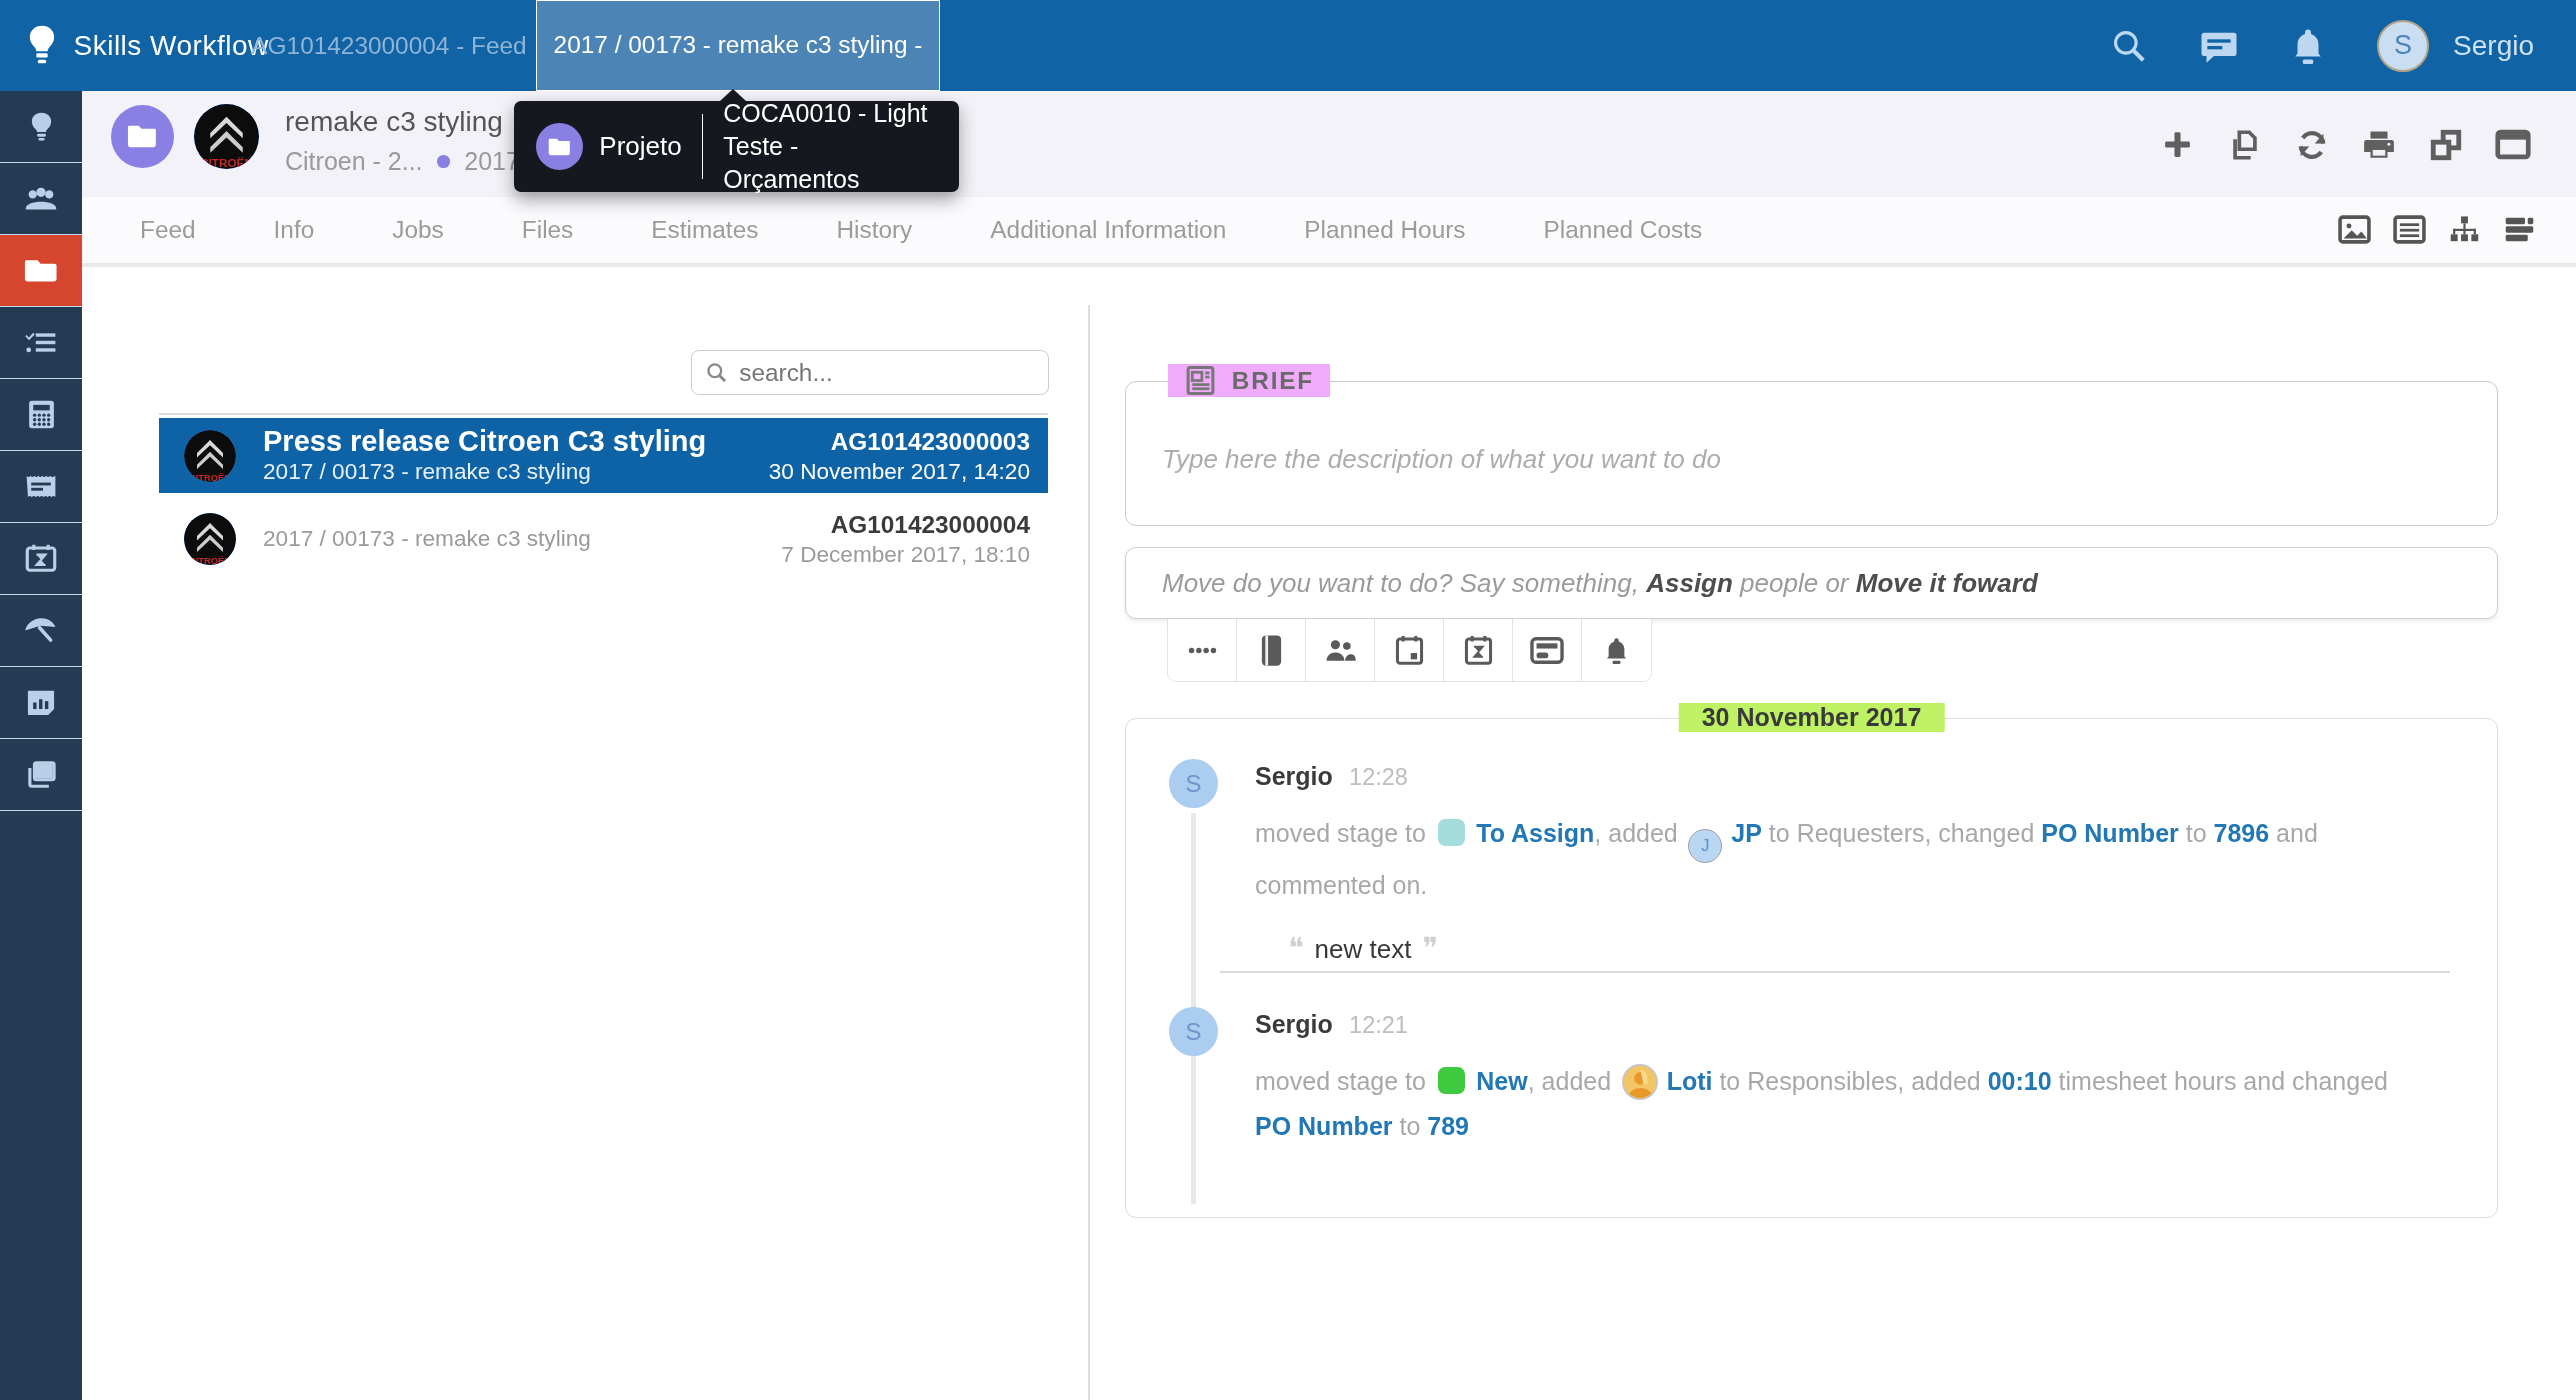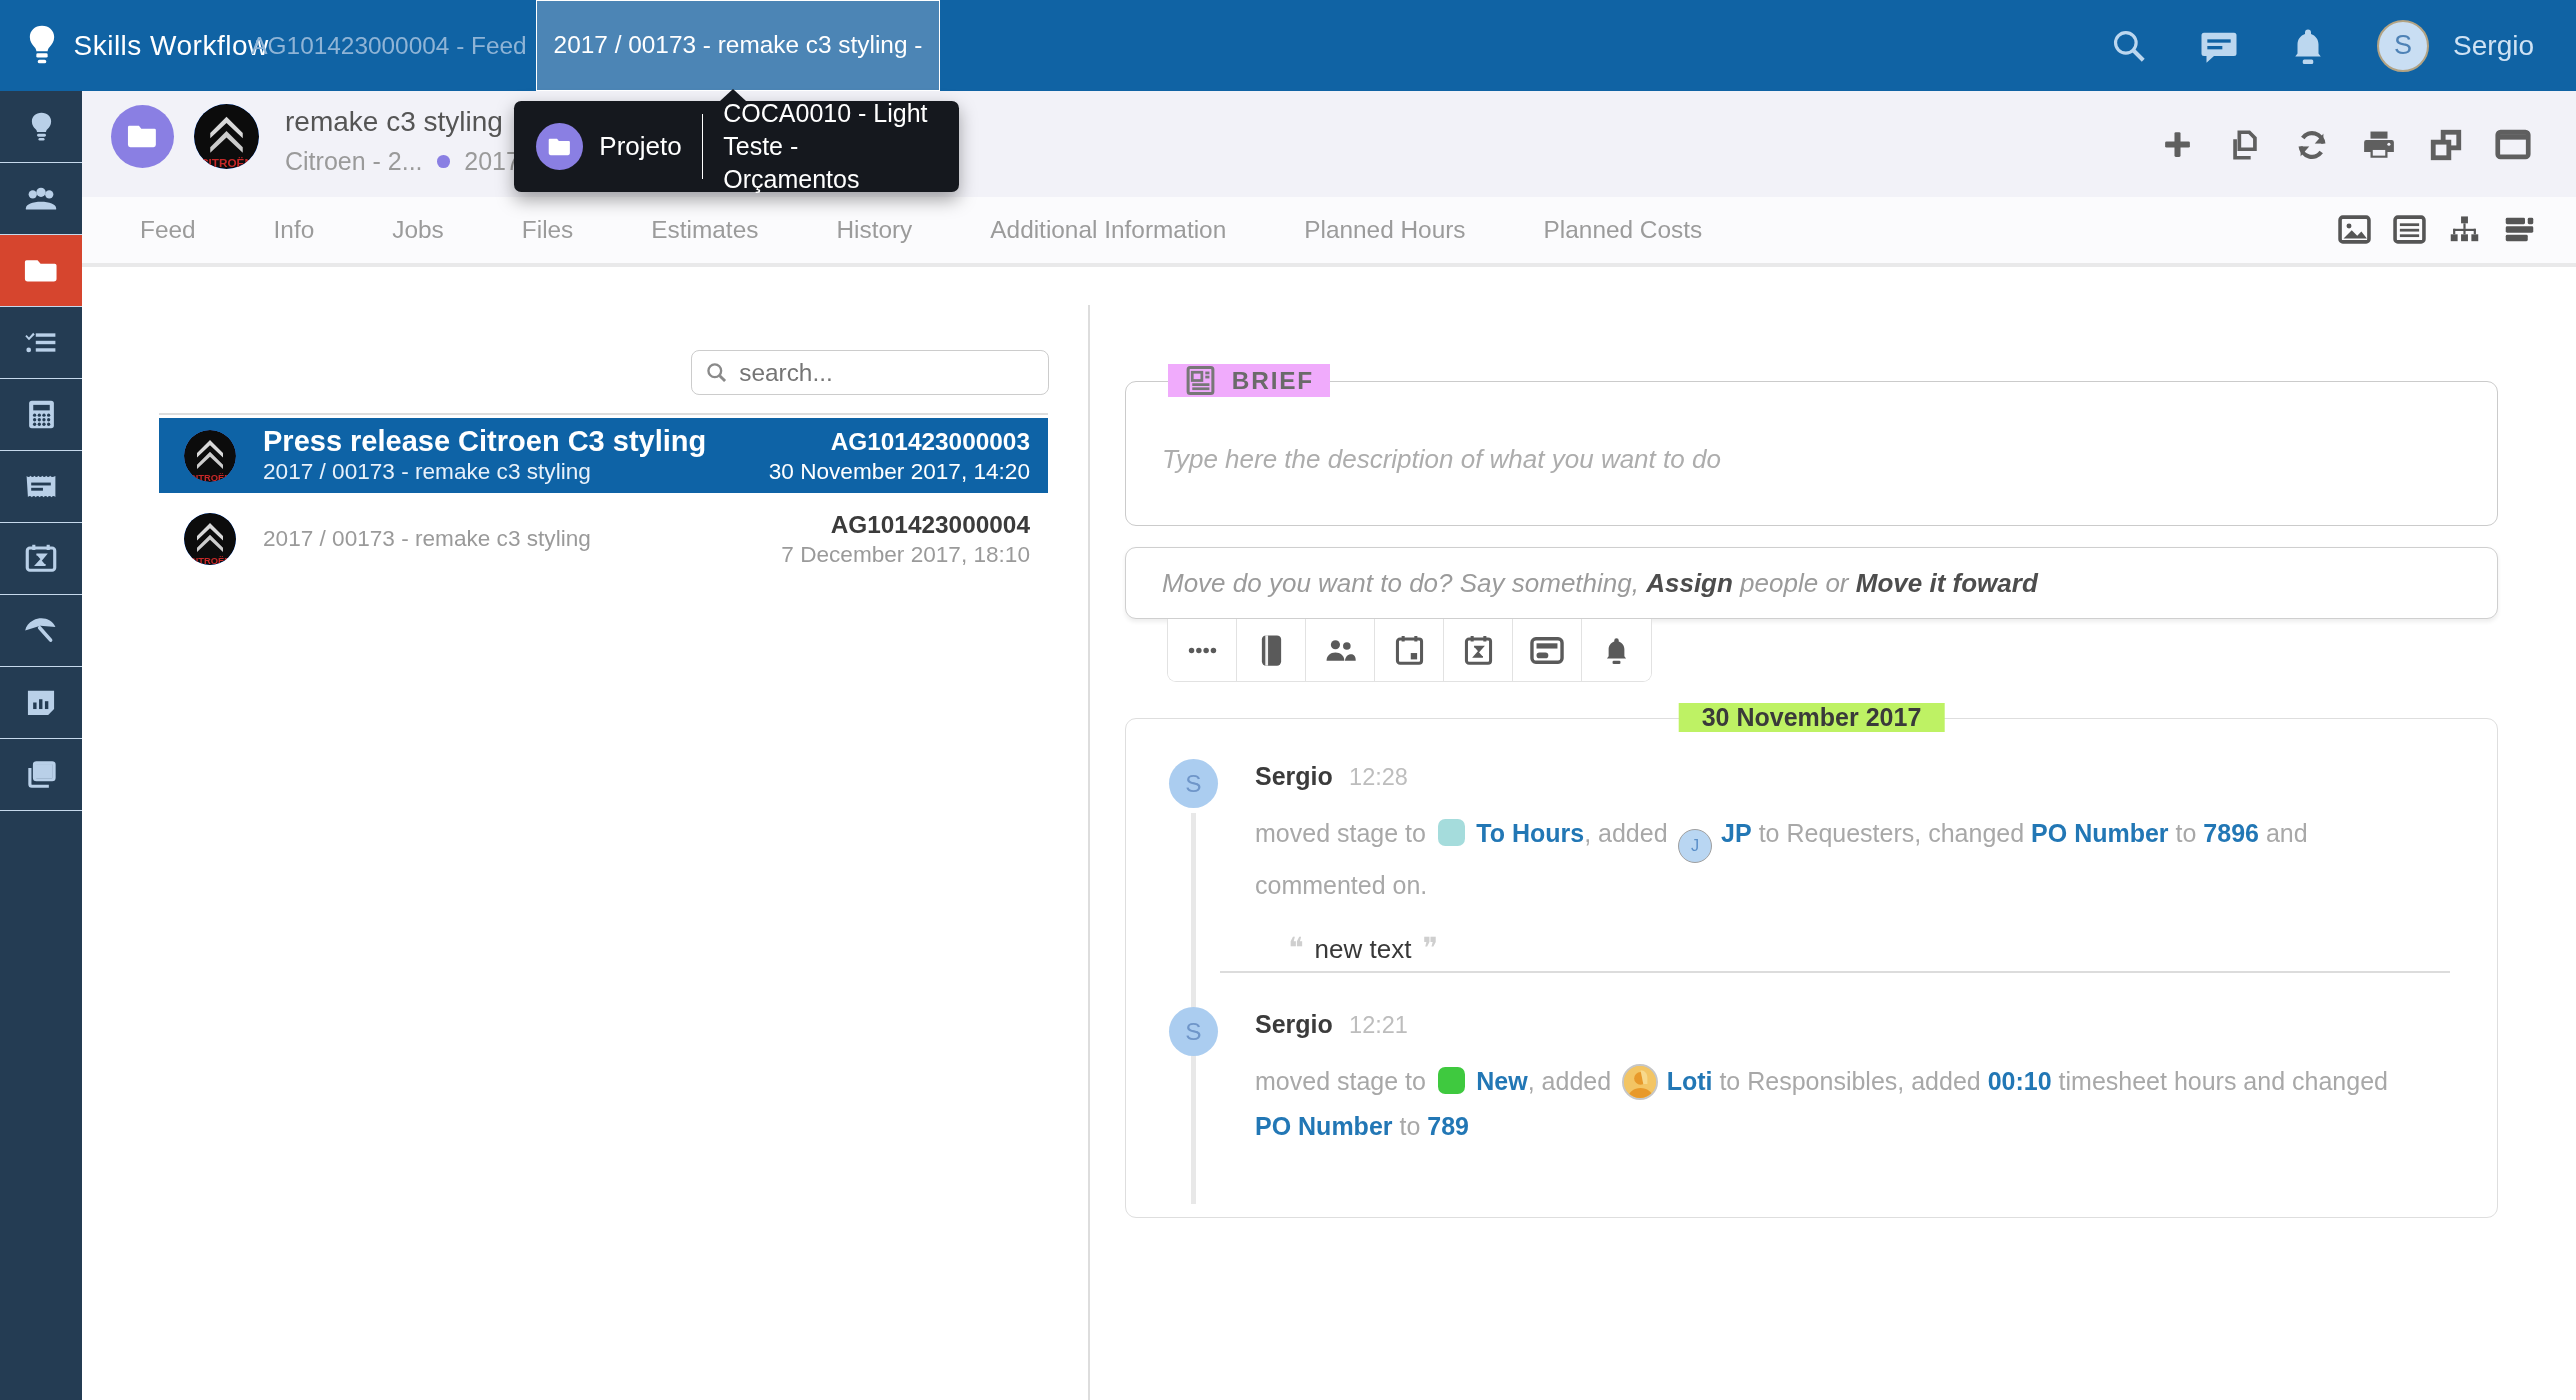--- a/index.html
+++ b/index.html
@@ -516,21 +516,21 @@
   <div class="feed-panel">
     <div class="feed-date">30 November 2017</div>
     <div class="timeline"></div>
 
     <div class="feed-avatar av1">S</div>
     <div class="entry entry1">
       <div class="author-row">
         <span class="author">Sergio</span>
         <span class="time">12:28</span>
       </div>
-      <div class="rich"><span>moved stage to </span><span class="chip" style="background:#a5dcdc"></span><span class="lnk">To Hours</span><span>, added </span><span class="mini-av">J</span><span class="lnk">JP</span><span> to Requesters, changed </span><span class="lnk">PO Number</span><span> to </span><span class="lnk">7896</span><span> and</span><br><span>commented on.</span></div>
+      <div class="rich"><span>moved stage to </span><span class="chip" style="background:#a5dcdc"></span><span class="lnk">To Assign</span><span>, added </span><span class="mini-av">J</span><span class="lnk">JP</span><span> to Requesters, changed </span><span class="lnk">PO Number</span><span> to </span><span class="lnk">7896</span><span> and</span><br><span>commented on.</span></div>
       <div class="quote-row"><span class="qmark open">❝</span><span>new text</span><span class="qmark close">❞</span></div>
     </div>
 
     <div class="entry-divider"></div>
 
     <div class="feed-avatar av2">S</div>
     <div class="entry entry2">
       <div class="author-row">
         <span class="author">Sergio</span>
         <span class="time">12:21</span>

